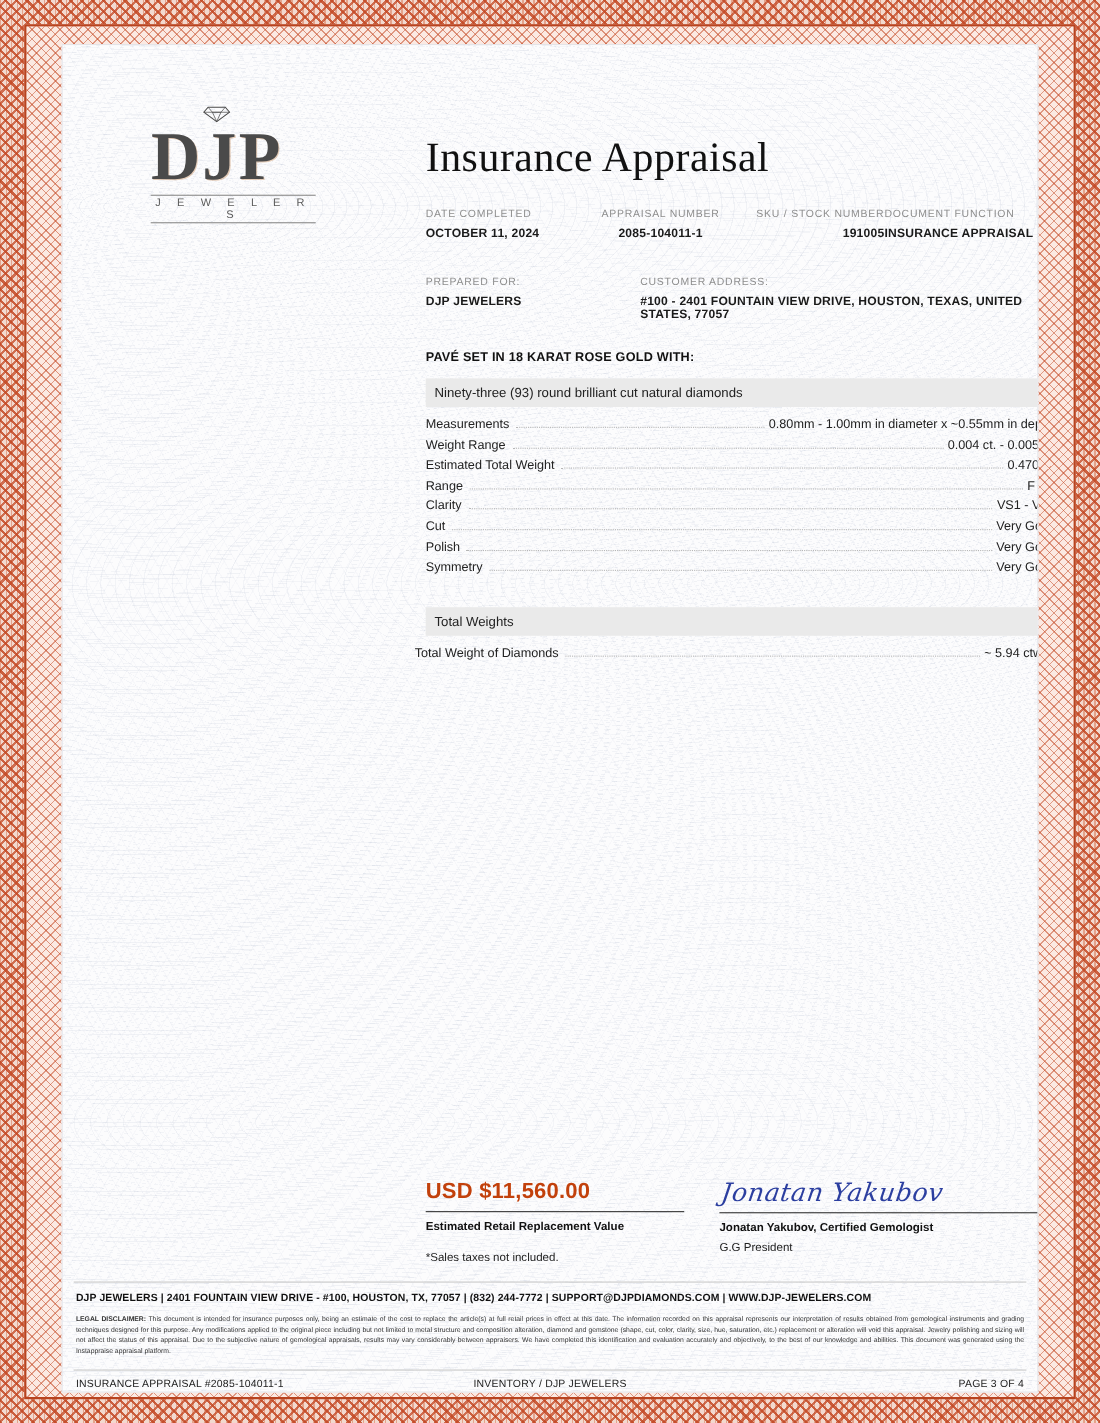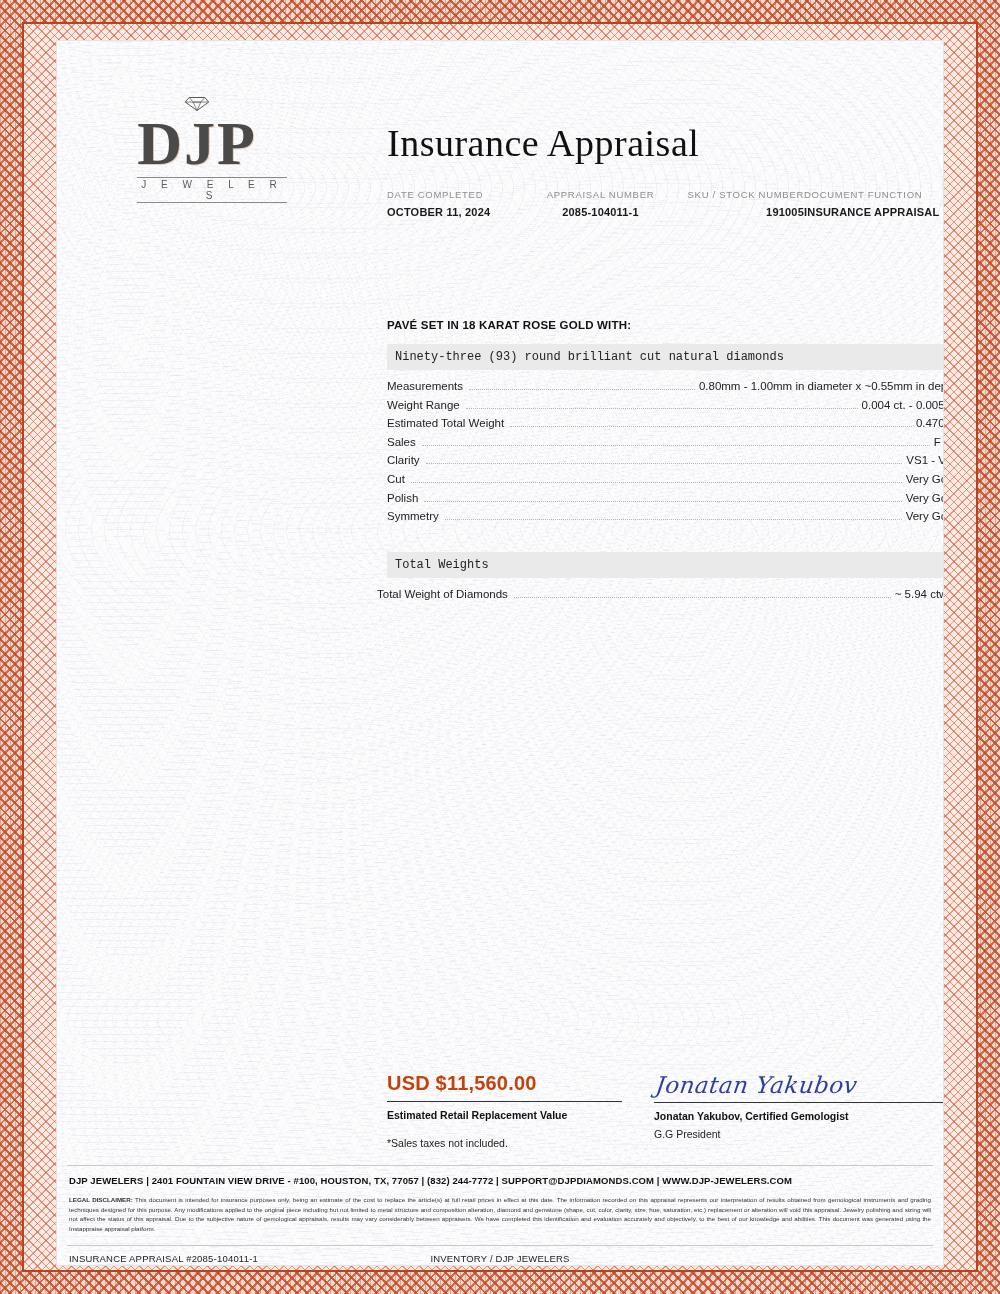--- a/index.html
+++ b/index.html
@@ -158,21 +158,21 @@
     position: absolute;
     left: 330px;
     width: 573px;
     background: #eaeaea;
     height: 26px;
     line-height: 26px;
     font-size: 12px;
     color: #222;
     padding-left: 8px;
     box-sizing: border-box;
-    font-family: Liberation Mono, monospace;
+    font-family: Liberation Sans, sans-serif;
   }
   .band.desc { top: 303px; }
   .band.totals { top: 511px; }
 
   .spec-list {
     position: absolute;
     left: 330px;
     top: 339px;
     width: 573px;
   }
@@ -302,21 +302,20 @@
   .bottom-bar {
     position: absolute;
     left: 12px;
     right: 12px;
     top: 1212px;
     display: flex;
     justify-content: space-between;
     font-size: 9.5px;
     color: #222;
     letter-spacing: 0.2px;
-    flex-direction: column;
   }
   .bottom-center { position: absolute; left: 0; right: 0; text-align: center; }
 </style>
 </head>
 <body>
 
 <div class="page">
   <div class="border-outer"></div>
   <div class="border-inner-frame"></div>
 
@@ -348,20 +347,30 @@
         <div class="meta-col c3">
           <div class="meta-label">SKU / STOCK NUMBER</div>
           <div class="meta-value">191005</div>
         </div>
         <div class="meta-col c4">
           <div class="meta-label">DOCUMENT FUNCTION</div>
           <div class="meta-value">INSURANCE APPRAISAL</div>
         </div>
       </div>
 
+      <div class="prep-row">
+        <div class="prep-col c1">
+          <div class="meta-label">PREPARED FOR:</div>
+          <div class="meta-value">DJP JEWELERS</div>
+        </div>
+        <div class="prep-col c2">
+          <div class="meta-label">CUSTOMER ADDRESS:</div>
+          <div class="meta-value">#100 - 2401 FOUNTAIN VIEW DRIVE, HOUSTON, TEXAS, UNITED STATES, 77057</div>
+        </div>
+      </div>
 
       <div class="item-title">PAVÉ SET IN 18 KARAT ROSE GOLD WITH:</div>
       <div class="band desc">Ninety-three (93) round brilliant cut natural diamonds</div>
 
       <div class="spec-list">
         <div class="spec-row">
           <span class="spec-key">Measurements</span>
           <span class="spec-dots"></span>
           <span class="spec-val">0.80mm - 1.00mm in diameter x ~0.55mm in depth.</span>
         </div>
@@ -369,21 +378,21 @@
           <span class="spec-key">Weight Range</span>
           <span class="spec-dots"></span>
           <span class="spec-val">0.004 ct. - 0.005 ct.</span>
         </div>
         <div class="spec-row">
           <span class="spec-key">Estimated Total Weight</span>
           <span class="spec-dots"></span>
           <span class="spec-val">0.470 ct.</span>
         </div>
         <div class="spec-row">
-          <span class="spec-key">Sales</span>
+          <span class="spec-key">Range</span>
           <span class="spec-dots"></span>
           <span class="spec-val">F - G</span>
         </div>
         <div class="spec-row">
           <span class="spec-key">Clarity</span>
           <span class="spec-dots"></span>
           <span class="spec-val">VS1 - VS2</span>
         </div>
         <div class="spec-row">
           <span class="spec-key">Cut</span>

